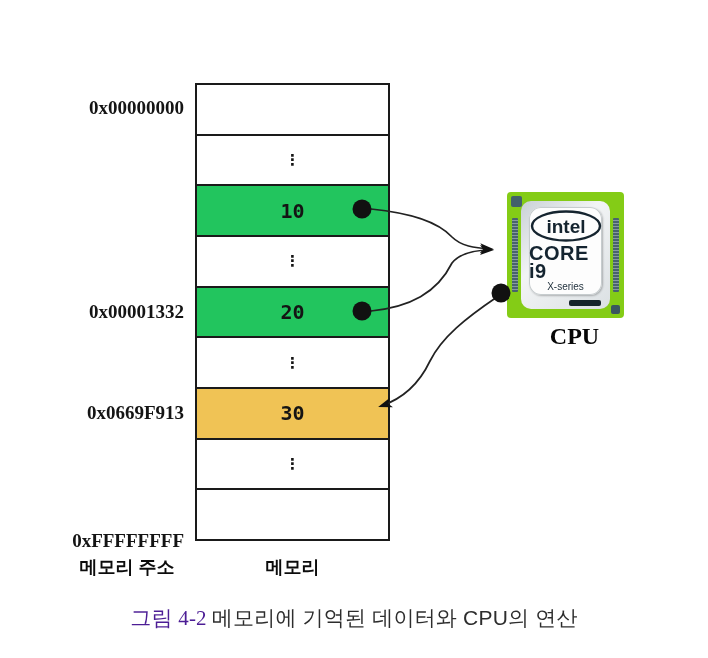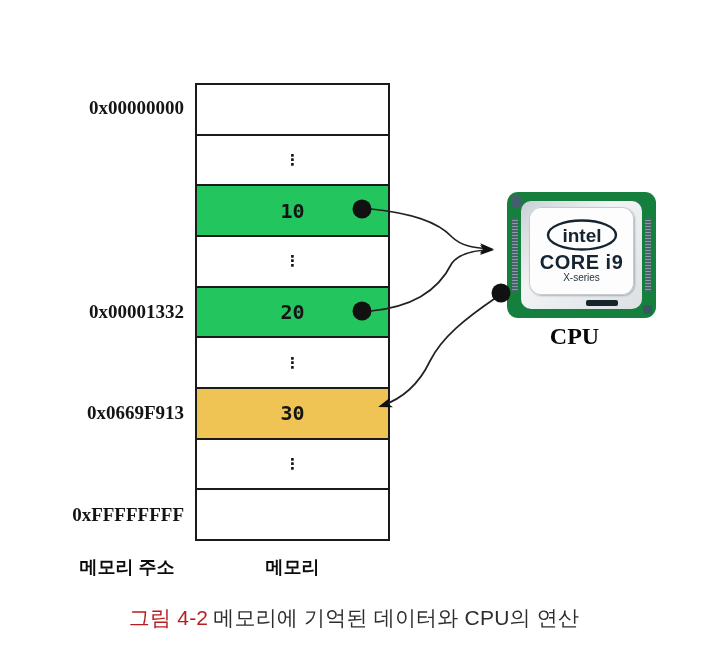--- a/index.html
+++ b/index.html
@@ -26,34 +26,34 @@
   .mem-row.yellow { background:#f0c355; }
   .mem-row.dots   { font-family:"DejaVu Sans", sans-serif; font-size:15px; letter-spacing:0; }
 
   
   .addr {
     position:absolute; left:38px; width:146px; text-align:right;
     font-family:Liberation Serif, serif; font-weight:bold;
     font-size:19px; color:#141414; line-height:24px; height:24px;
   }
   .addr-0 { top:96px; }  .addr-1 { top:198px; } .addr-2 { top:300px; }
-  .addr-3 { top:401px; } .addr-4 { top:503px; }
+  .addr-3 { top:401px; } .addr-4 { top:529px; }
 
   
   .col-caption {
     position:absolute; top:555px; text-align:center;
     font-weight:bold; font-size:18px; color:#0c0c0c;
   }
   .cap-addr { left:52px;  width:150px; }
   .cap-mem  { left:195px; width:195px; }
 
   
   .cpu {
-    position:absolute; left:507px; top:192px; width:149px; height:126px;
-    background:#15803d; border-radius:11px;
+    position:absolute; left:507px; top:192px; width:117px; height:126px;
+    background:#84cc16; border-radius:4px;
   }
   .cpu .pad-tl { position:absolute; left:4px; top:4px; width:11px; height:11px;
     background:#42606b; border-radius:2px; }
   .cpu .pad-br { position:absolute; right:4px; bottom:4px; width:9px; height:9px;
     background:#3a5660; border-radius:2px; }
   .cpu .strip-l, .cpu .strip-r {
     position:absolute; top:26px; width:6px; height:74px; background:#48636d;
     background-image:repeating-linear-gradient(#48636d 0 2px, #8a9aa0 2px 3px);
     border-radius:1px;
   }
@@ -79,21 +79,21 @@
   .cpu-label {
     position:absolute; left:507px; width:135px; top:323px; text-align:center;
     font-family:"Liberation Serif", serif; font-weight:bold; font-size:24px; color:#070707;
   }
 
   
   .fig-caption {
     position:absolute; left:0; right:0; top:604px; text-align:center;
     font-size:21px; color:#2d2d2d; letter-spacing:0.2px;
   }
-  .fig-caption .fig-num { color:#b91c1c; margin-right:5px; }
+  .fig-caption .fig-num { color:#4c1d95; margin-right:5px;font-family:Liberation Serif, serif; }
 
   
   svg.overlay { position:absolute; left:0; top:0; pointer-events:none; z-index:5; }
 </style>
 </head>
 <body>
 
 <div class="figure">
 
   <div class="addr addr-0">0x00000000</div>

